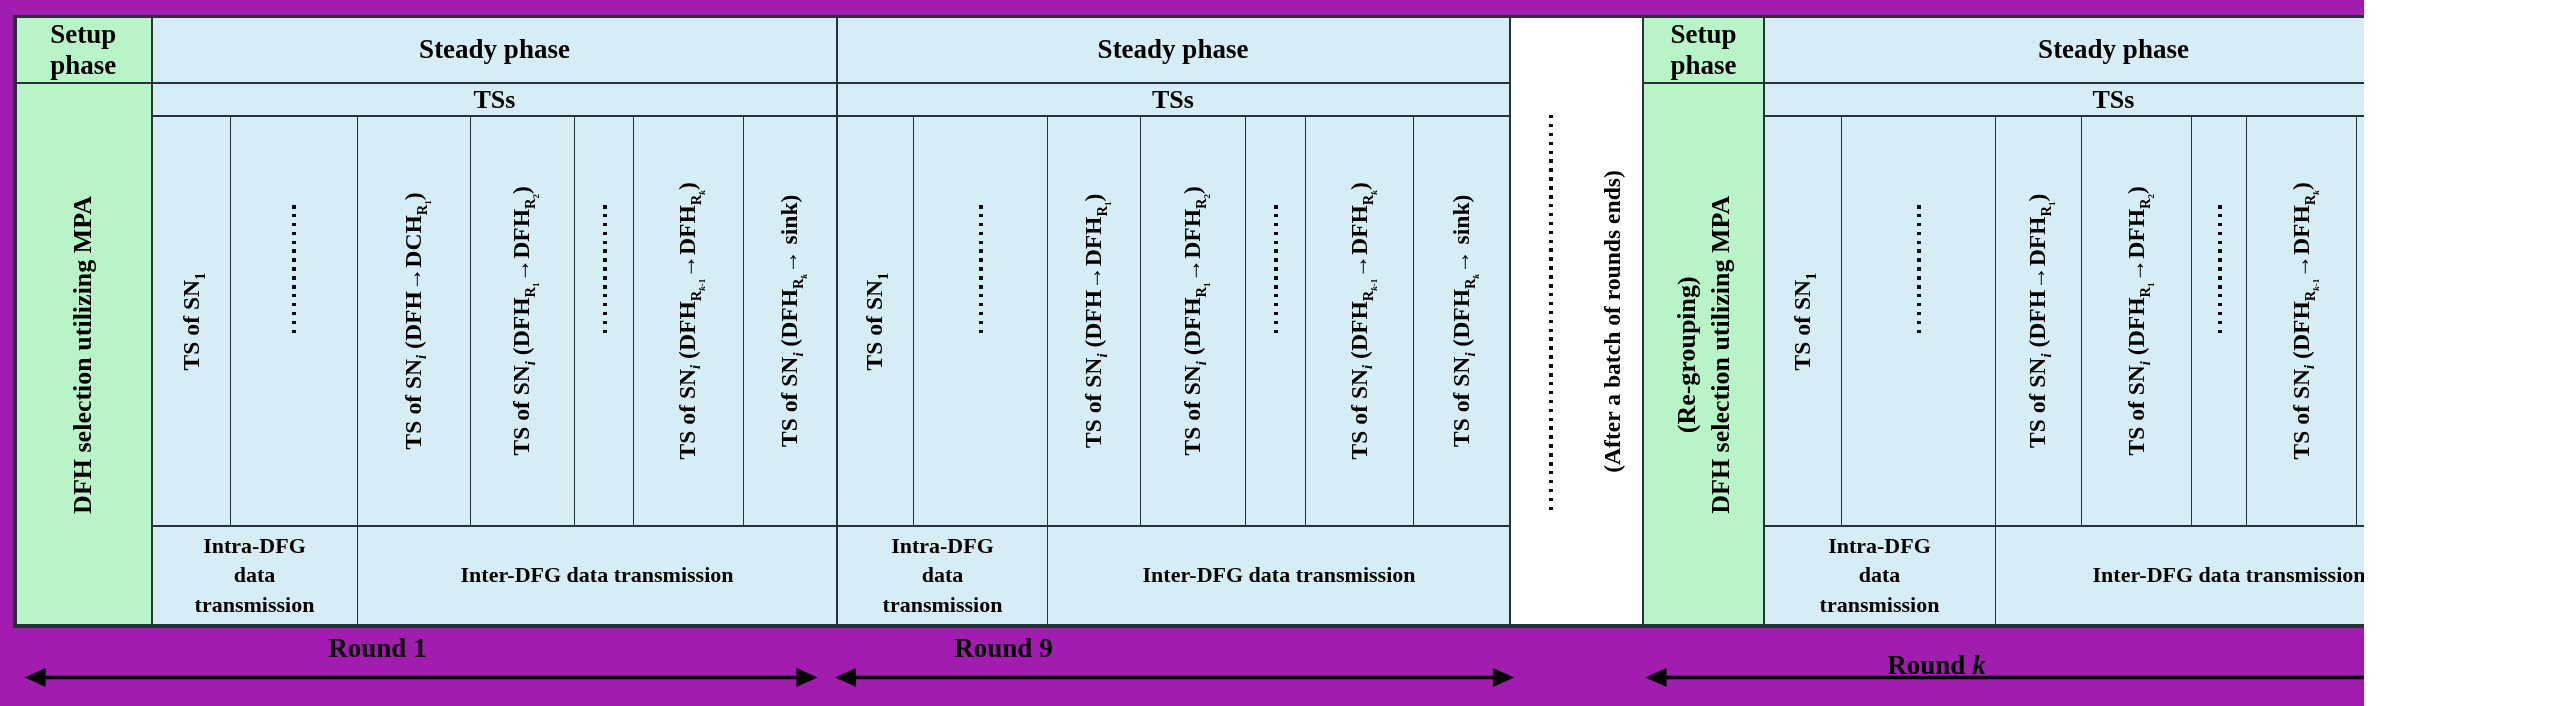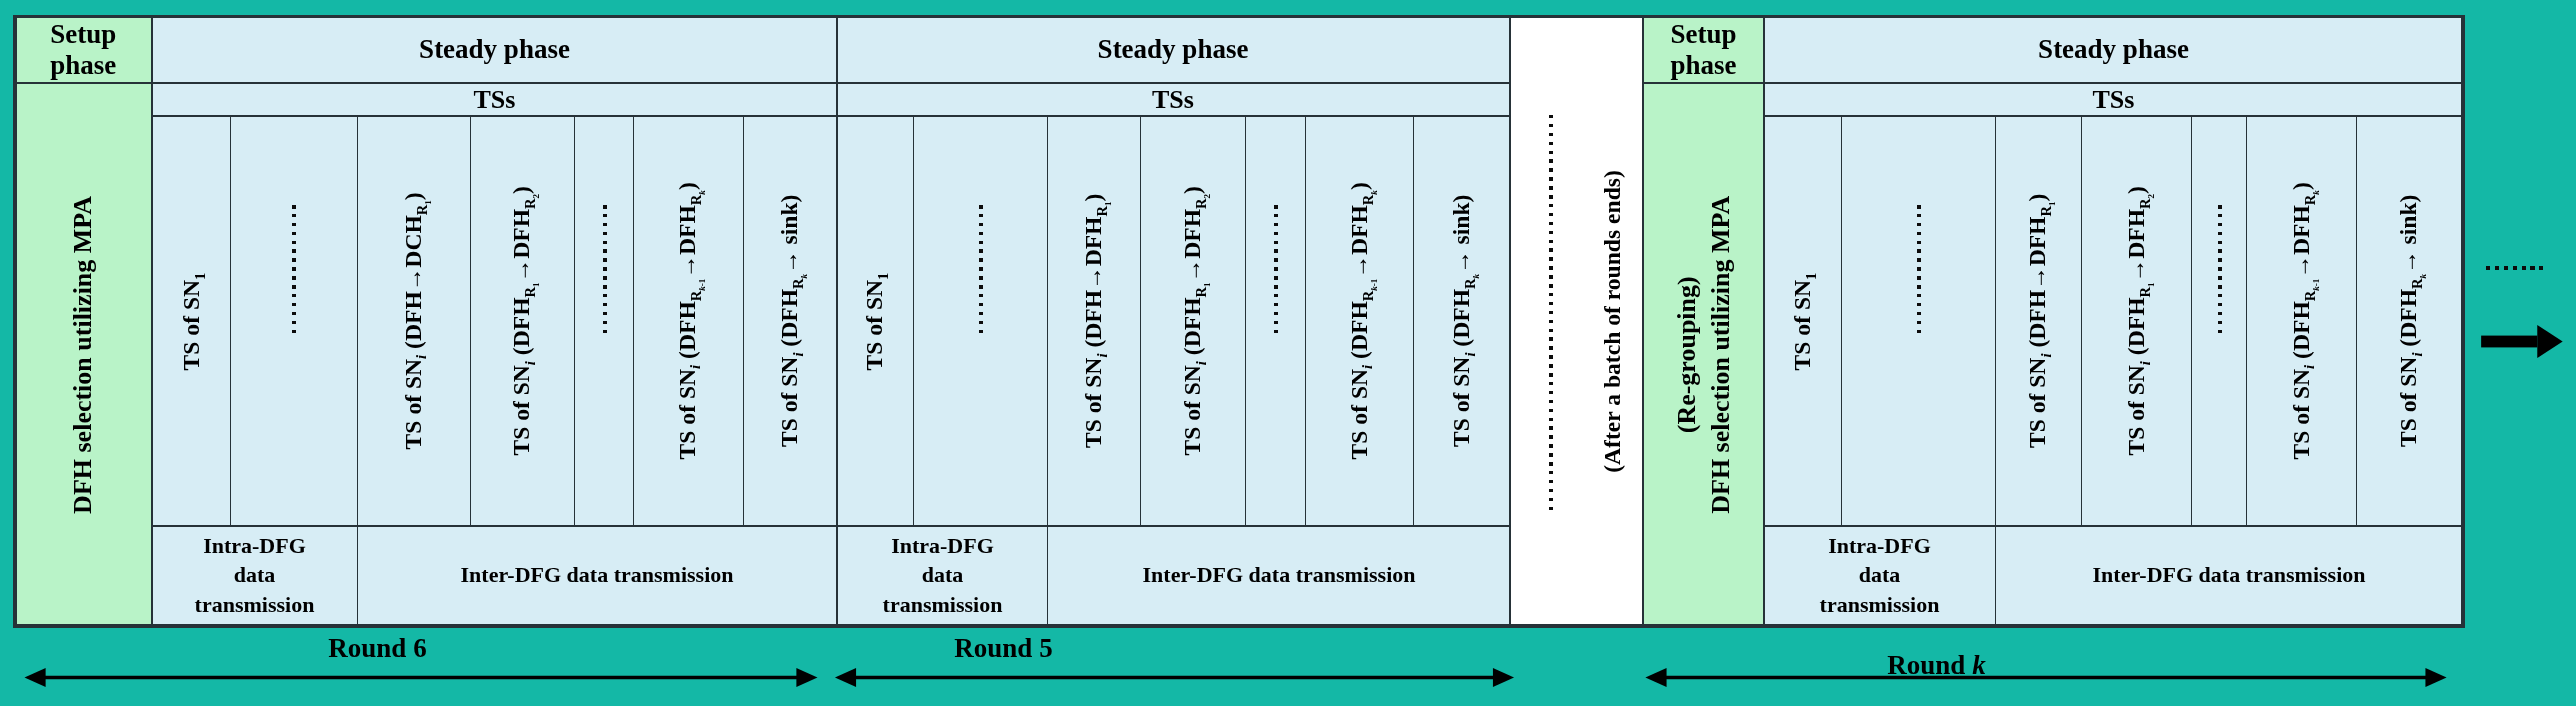--- a/index.html
+++ b/index.html
@@ -1,17 +1,17 @@
 <!DOCTYPE html>
 <html style="font-size:9.4px"><head>
 <meta charset="utf-8">
 <style>
   *{box-sizing:border-box}
   html,body{margin:0;padding:0;background:#fff}
-  #canvas{position:relative;width:2576px;height:707px;background:#14b8a6;overflow:hidden;
+  #canvas{position:relative;width:2364px;height:707px;background:#a21caf;overflow:hidden;
           font-family:"Liberation Serif","DejaVu Serif",serif;font-weight:700;color:#000}
   .bgrect{position:absolute}
   .hline,.vline{position:absolute;background:#263238}
   .cell{position:absolute;display:flex;align-items:center;justify-content:center;text-align:center}
   .vtext{transform:rotate(-90deg);white-space:nowrap}
   .vblock{transform:rotate(-90deg);white-space:nowrap;text-align:center}
   sub{font-size:0.62em;line-height:0}
   i{font-style:italic}
   .vdots{position:absolute;width:3.5px;
          background-image:repeating-linear-gradient(to bottom,#0c0c0c 0 3.5px,transparent 3.5px 8.9px)}
@@ -176,29 +176,29 @@
       <div class="cell fs-bot" style="left: 1995px; top: 525px; width: 468px; height: 100px;">
         <span class="">Inter-DFG data transmission</span>
       </div>
       <div class="vdots" style="left: 1549px; top: 115px; width: 3.5px; height: 398px; background-color: transparent;"></div>
       <div class="cell fs-gap" style="left: 1509px; top: 16.5px; width: 133px; height: 609px; justify-content: center;">
         <span class="vtext" style="position: relative; left: 37px;">(After a batch of rounds ends)</span>
       </div>
     </div>
   <div id="round-layer">
       <div class="cell fs-round" style="left: 230px; top: 633px; width: 295px; height: 31px;">
-        <span>Round 6</span>
+        <span>Round 1</span>
       </div>
       <svg width="800" height="27" style="left: 20.7px; top: 664px;" viewBox="0 0 1355 46">
         <line x1="26" x2="1329" y1="23" y2="23" stroke="#000" stroke-width="6"></line>
         <polygon points="2,23 38,7 38,39" fill="#000"></polygon>
         <polygon points="1353,23 1317,7 1317,39" fill="#000"></polygon>
       </svg>
       <div class="cell fs-round" style="left: 856px; top: 633px; width: 295px; height: 31px;">
-        <span>Round 5</span>
+        <span>Round 9</span>
       </div>
       <svg width="685" height="27" style="left: 832px; top: 664px;" viewBox="0 0 1161 46">
         <line x1="26" x2="1135" y1="23" y2="23" stroke="#000" stroke-width="6"></line>
         <polygon points="2,23 38,7 38,39" fill="#000"></polygon>
         <polygon points="1159,23 1123,7 1123,39" fill="#000"></polygon>
       </svg>
       <div class="cell fs-round" style="left: 1789px; top: 650px; width: 295px; height: 31px;">
         <span>Round <i>k</i></span>
       </div>
       <svg width="808" height="27" style="left: 1642px; top: 664px;" viewBox="0 0 1369 46">

